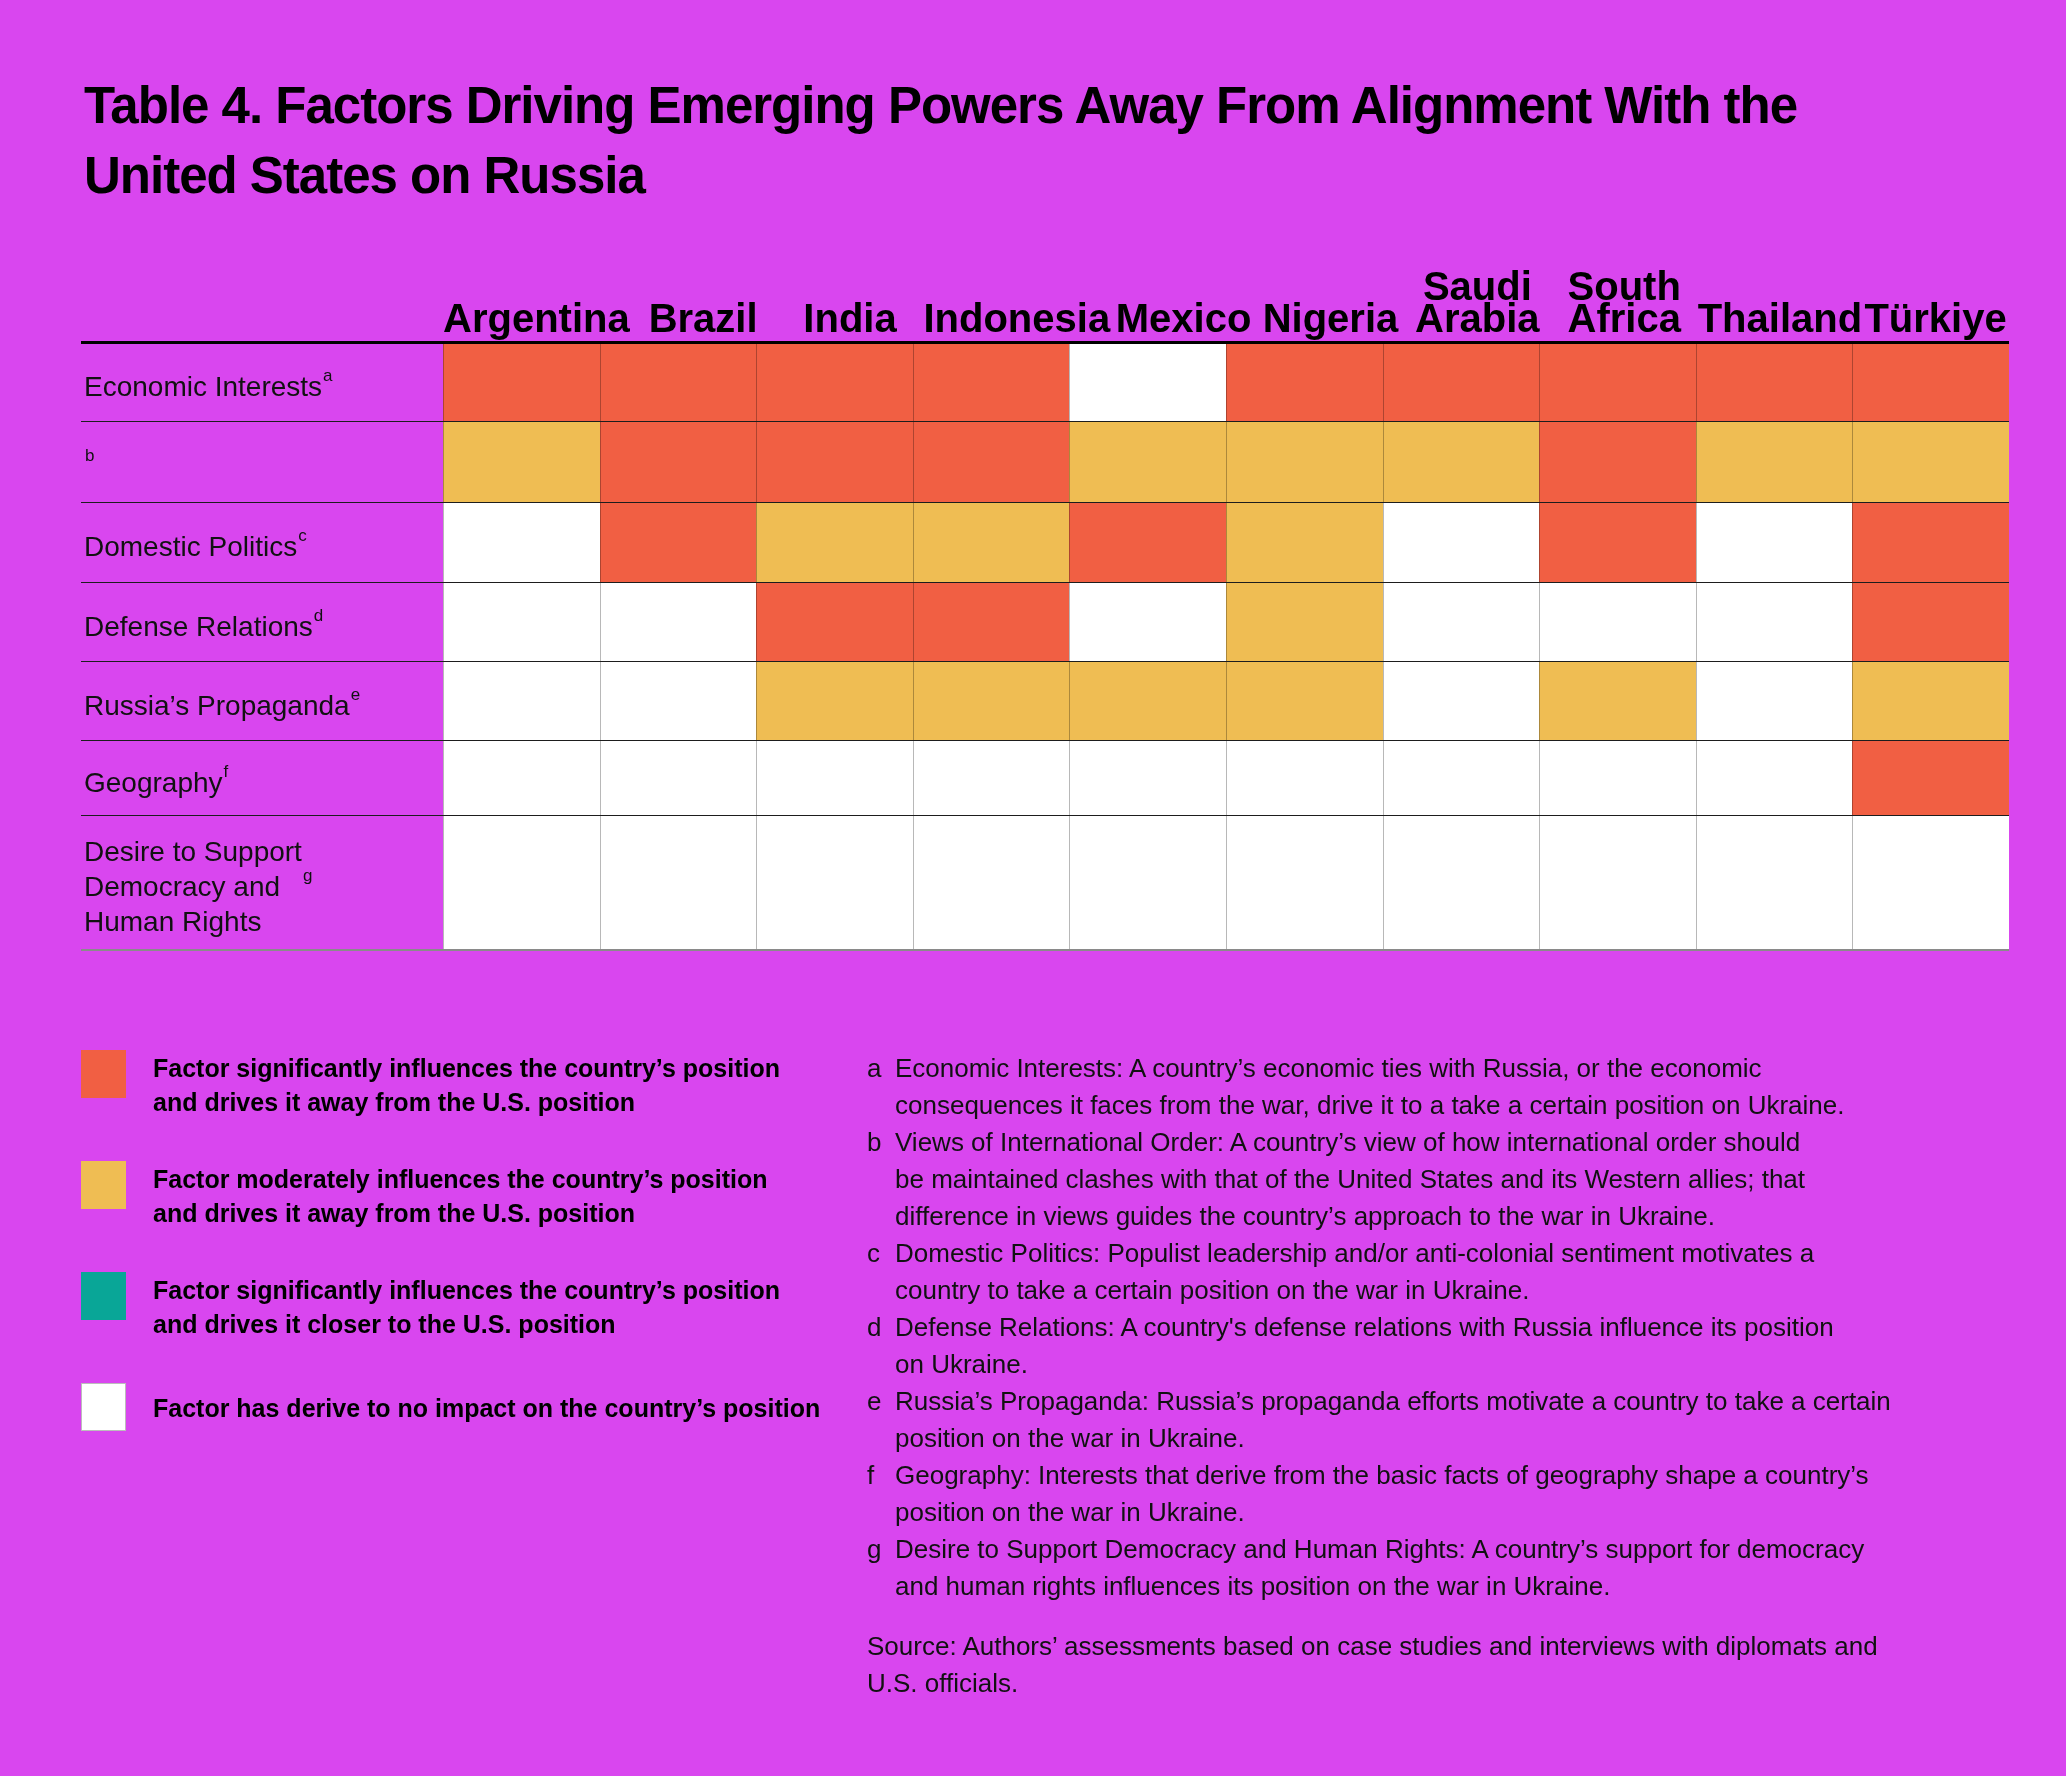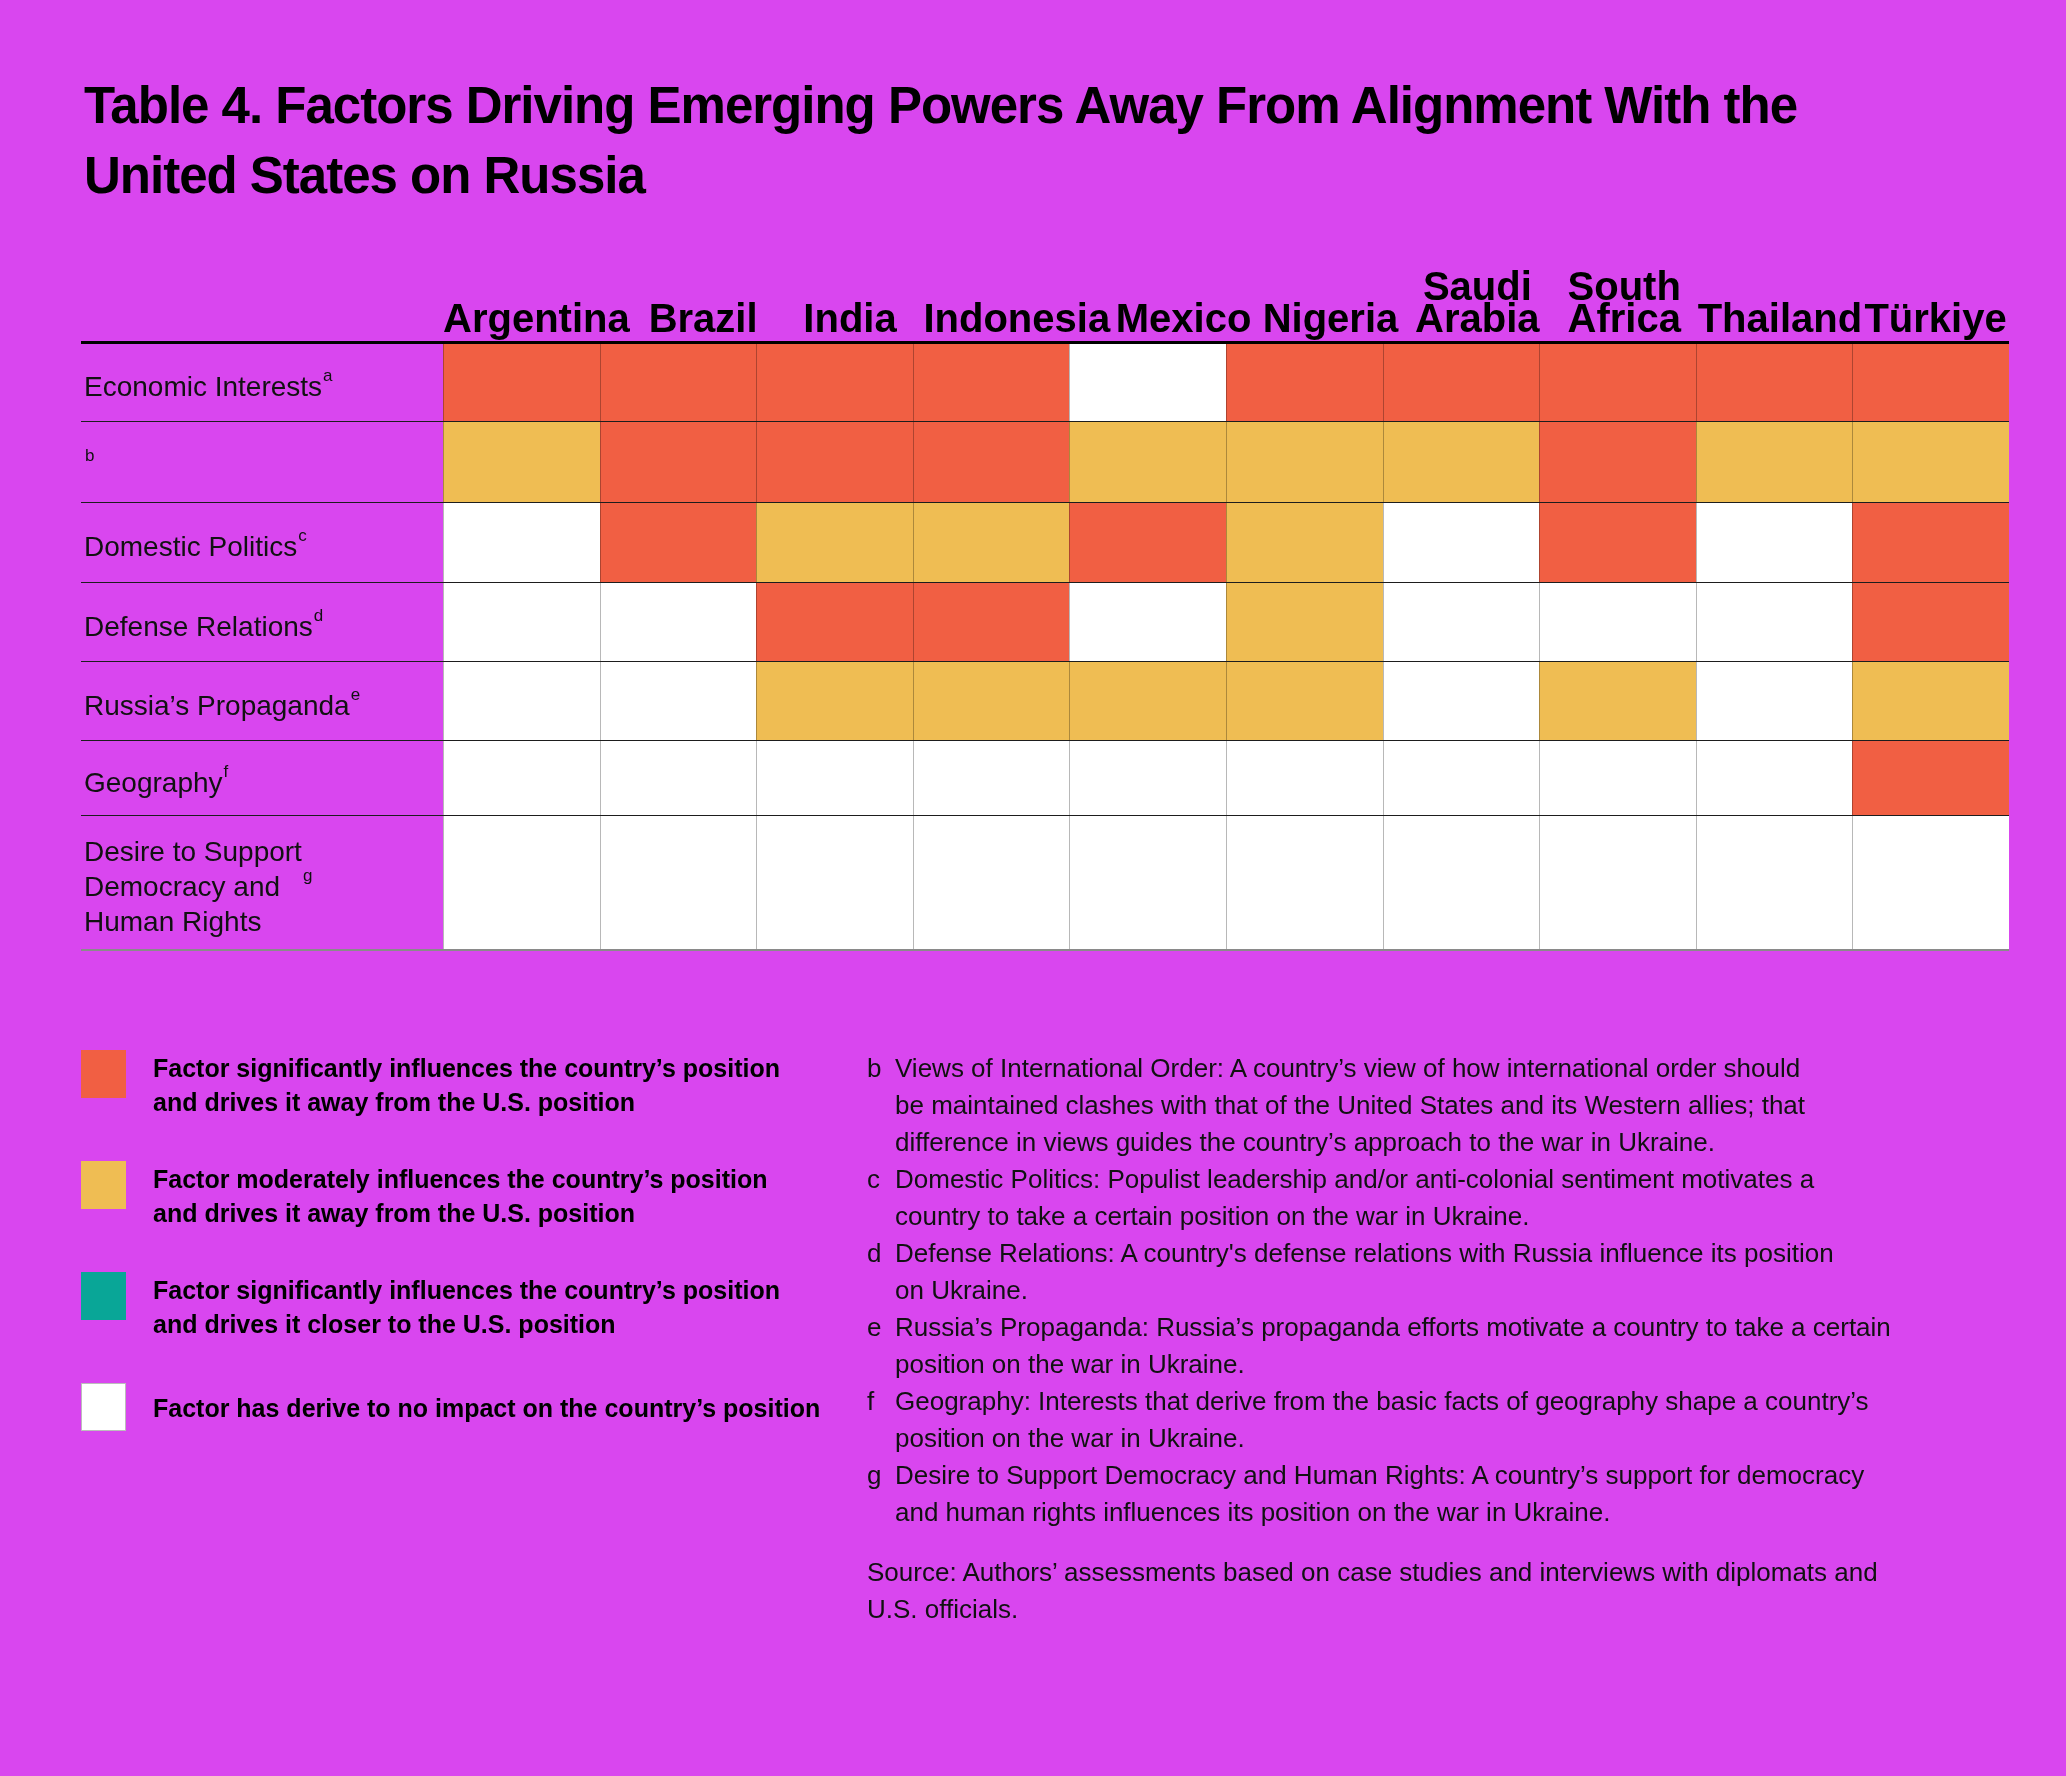--- a/index.html
+++ b/index.html
@@ -273,20 +273,22 @@
           <div class="legend-text">Factor significantly influences the country’s position
 and drives it closer to the U.S. position</div>
         </div>
         <div class="legend-item">
           <div class="swatch" data-level="none"></div>
           <div class="legend-text">Factor has derive to no impact on the country’s position</div>
         </div>
       </div>
 
       <div class="notes">
+        <div class="fn"><span class="fn-marker">a</span><span class="fn-text">Economic Interests: A country’s economic ties with Russia, or the economic
+consequences it faces from the war, drive it to a take a certain position on Ukraine.</span></div>
         <div class="fn"><span class="fn-marker">b</span><span class="fn-text">Views of International Order: A country’s view of how international order should
 be maintained clashes with that of the United States and its Western allies; that
 difference in views guides the country’s approach to the war in Ukraine.</span></div>
         <div class="fn"><span class="fn-marker">c</span><span class="fn-text">Domestic Politics: Populist leadership and/or anti-colonial sentiment motivates a
 country to take a certain position on the war in Ukraine.</span></div>
         <div class="fn"><span class="fn-marker">d</span><span class="fn-text">Defense Relations: A country's defense relations with Russia influence its position
 on Ukraine.</span></div>
         <div class="fn"><span class="fn-marker">e</span><span class="fn-text">Russia’s Propaganda: Russia’s propaganda efforts motivate a country to take a certain
 position on the war in Ukraine.</span></div>
         <div class="fn"><span class="fn-marker">f</span><span class="fn-text">Geography: Interests that derive from the basic facts of geography shape a country’s

